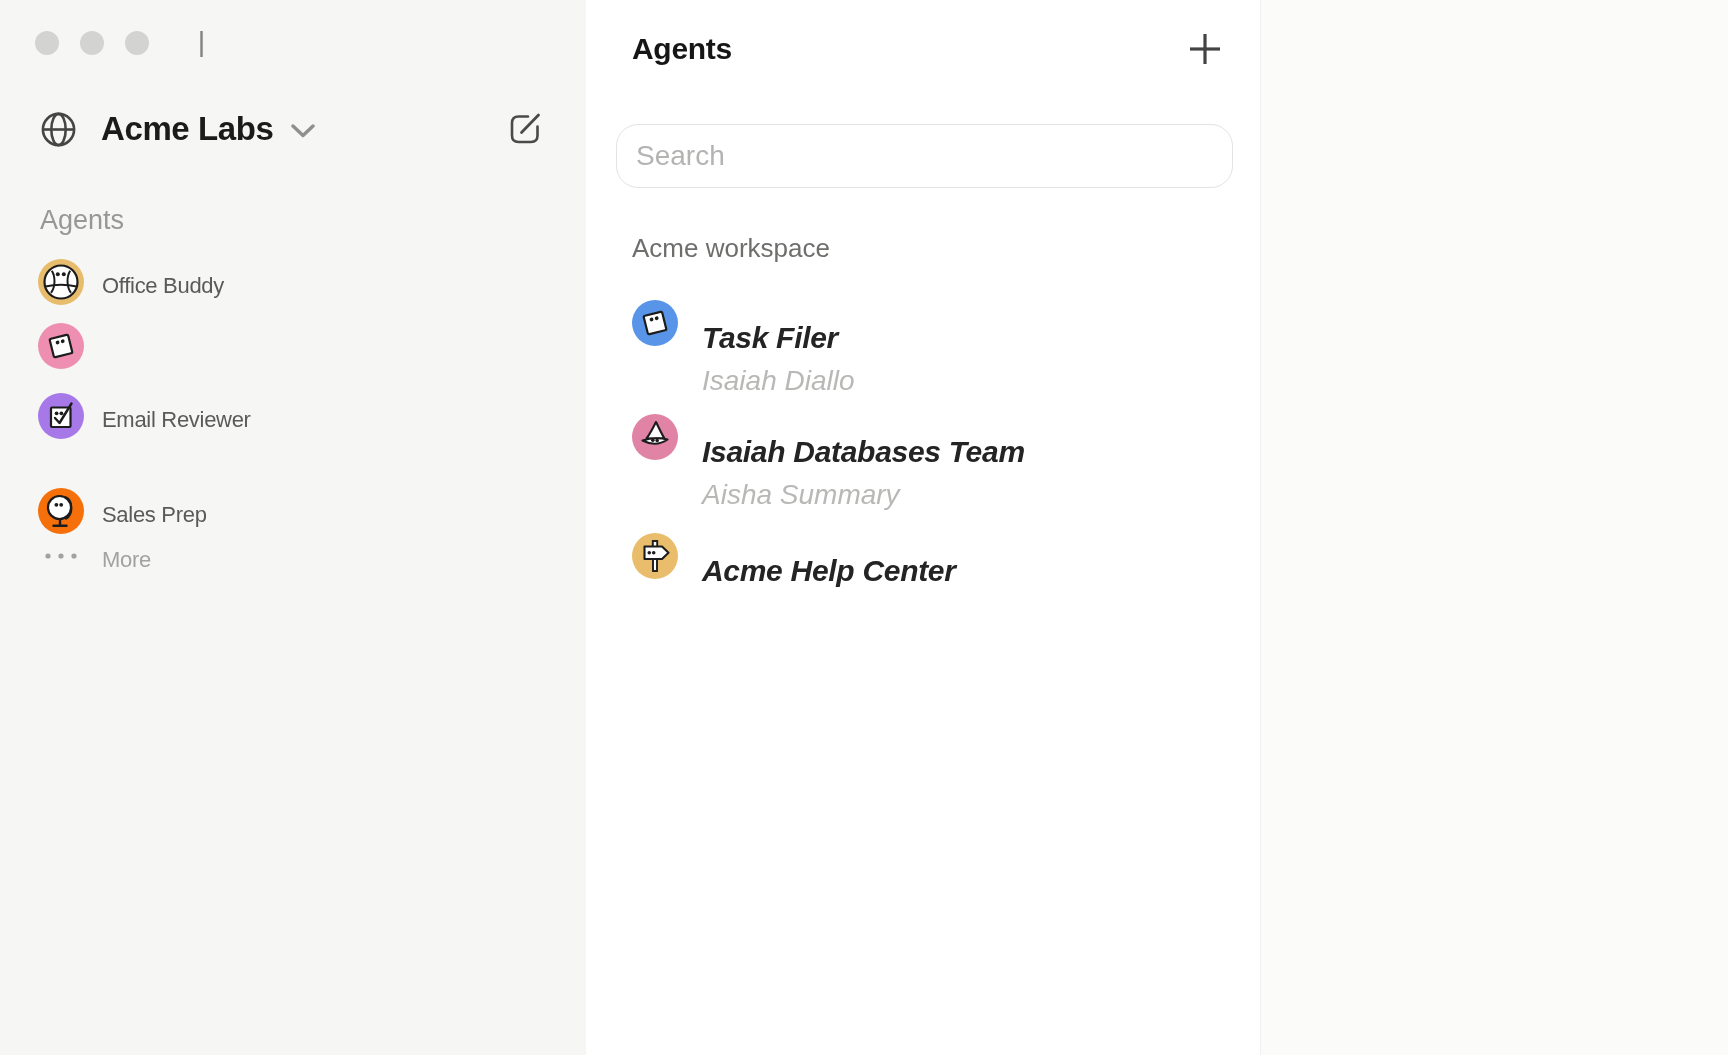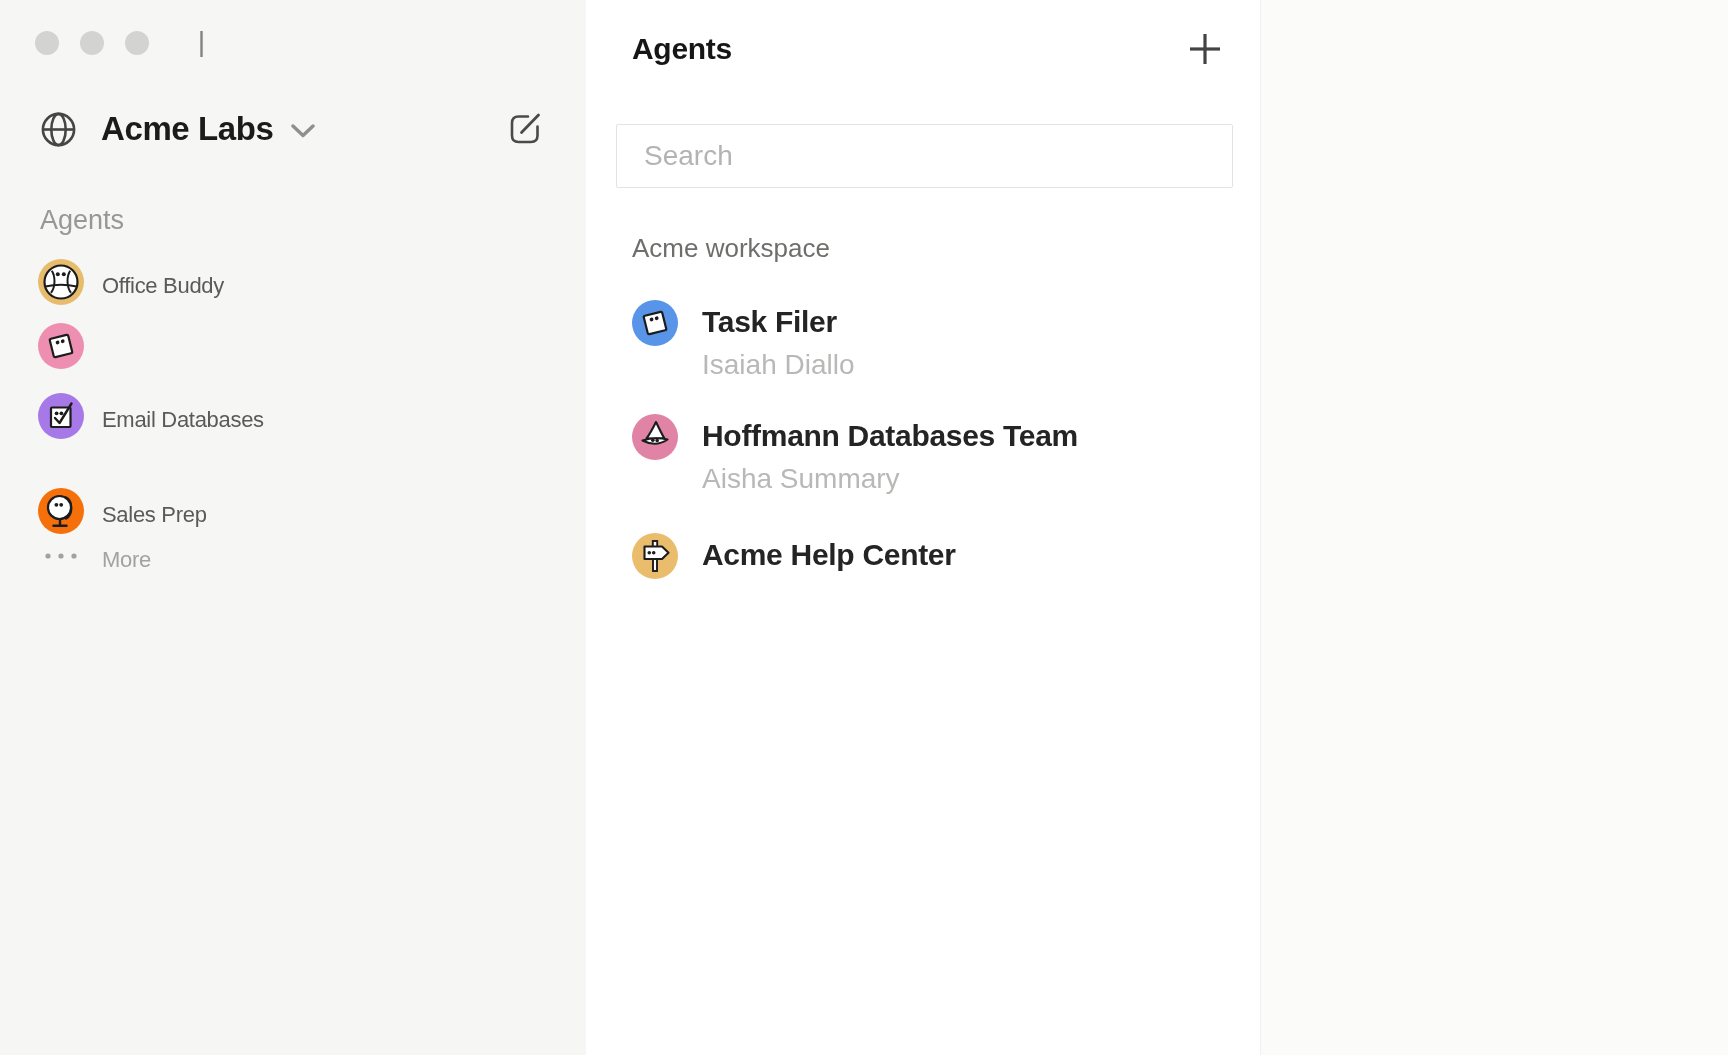--- a/index.html
+++ b/index.html
@@ -39,28 +39,28 @@
   .side-row.more .label { color:#a2a2a0; }
   .more-icon { width:46px; height:46px; display:flex; align-items:center;
     justify-content:center; }
 
   
   .panel-title { position:absolute; left:46px; top:32px; font-size:30px;
     font-weight:700; color:#161616; letter-spacing:-0.3px; }
   .add-btn { position:absolute; left:600px; top:30px; width:38px; height:38px;
     display:flex; align-items:center; justify-content:center; }
   .search-box { position:absolute; left:30px; top:124px; width:617px; height:64px;
-    border:1.5px solid #e3e3e1; border-radius:2px; background:#fff;
-    font-size:28px; color:#0369a1; padding:0 27px;
+    border:1.5px solid #e3e3e1; border-radius:22px; background:#fff;
+    font-size:28px; color:#0369a1; padding:0 19px;
     font-family:"Liberation Sans", sans-serif; outline:none; }
   .search-box::placeholder { color:#b3b3b1; }
   .panel-section-label { position:absolute; left:46px; top:233px;
     font-size:26px; font-weight:500; color:#6e6e6c; }
   .agent-row { position:absolute; left:46px; display:flex; cursor:default; }
-  .agent-text { margin-left:24px; margin-top:4px; }
+  .agent-text { margin-left:24px; margin-top:20px;font-style:italic; }
   .agent-name { font-size:30px; font-weight:600; color:#242424;
     line-height:36px; letter-spacing:-0.3px; }
   .agent-owner { font-size:28px; color:#b8b8b6; line-height:34px;
     margin-top:8px; }
 
   .avatar { width:46px; height:46px; flex:0 0 46px; }
 </style>
 </head>
 <body>
 
@@ -125,21 +125,21 @@
   </div>
 
   <div class="side-row" style="top:393px">
     <svg class="avatar" viewBox="0 0 46 46">
       <circle cx="23" cy="23" r="23" fill="#a678e8"></circle>
       <rect x="13" y="14.5" width="19.5" height="19.5" rx="1" fill="#ffffff" stroke="#1c1c1c" stroke-width="2.2"></rect>
       <circle cx="18.6" cy="20.3" r="1.9" fill="#1c1c1c"></circle>
       <circle cx="23.4" cy="20.3" r="1.9" fill="#1c1c1c"></circle>
       <path d="M17,25 L21.5,30 L33.5,10.5" fill="none" stroke="#1c1c1c" stroke-width="2.4" stroke-linecap="round" stroke-linejoin="round"></path>
     </svg>
-    <span class="label">Email Databases</span>
+    <span class="label">Email Reviewer</span>
   </div>
 
   <div class="side-row" style="top:488px">
     <svg class="avatar" viewBox="0 0 46 46">
       <circle cx="23" cy="23" r="23" fill="#f56f0a"></circle>
       <path d="M27.5,9.5 C34.5,12 35.5,26 28,30.5" fill="none" stroke="#1c1c1c" stroke-width="2.4" stroke-linecap="round"></path>
       <circle cx="21.5" cy="19.5" r="11.5" fill="#ffffff" stroke="#1c1c1c" stroke-width="2.2"></circle>
       <circle cx="18.4" cy="16.8" r="1.9" fill="#1c1c1c"></circle>
       <circle cx="23.2" cy="16.8" r="1.9" fill="#1c1c1c"></circle>
       <line x1="22" y1="31.5" x2="22" y2="37" stroke="#1c1c1c" stroke-width="2.4"></line>
@@ -192,21 +192,21 @@
 
   <div class="agent-row" style="top:414px">
     <svg class="avatar" viewBox="0 0 46 46">
       <circle cx="23" cy="23" r="23" fill="#e083a5"></circle>
       <path d="M24,8 C21.5,13 17.5,20.5 14.5,24.5 L32.5,24.5 C30,20.5 26.5,13 24,8 Z" fill="#ffffff" stroke="#1c1c1c" stroke-width="2.1" stroke-linejoin="round"></path>
       <path d="M10.5,26.5 Q23,22.5 35.5,25.5 Q24,33.5 10.5,26.5 Z" fill="#ffffff" stroke="#1c1c1c" stroke-width="2.1" stroke-linejoin="round"></path>
       <circle cx="20.8" cy="26.2" r="1.8" fill="#1c1c1c"></circle>
       <circle cx="25.2" cy="26.5" r="1.8" fill="#1c1c1c"></circle>
     </svg>
     <div class="agent-text">
-      <div class="agent-name">Hoffmann Databases Team</div>
+      <div class="agent-name">Isaiah Databases Team</div>
       <div class="agent-owner">Aisha Summary</div>
     </div>
   </div>
 
   <div class="agent-row" style="top:533px">
     <svg class="avatar" viewBox="0 0 46 46">
       <circle cx="23" cy="23" r="23" fill="#e9bd6b"></circle>
       <rect x="20.8" y="8" width="4.4" height="7" fill="#ffffff" stroke="#1c1c1c" stroke-width="1.9"></rect>
       <rect x="21" y="26" width="4" height="12" fill="#ffffff" stroke="#1c1c1c" stroke-width="1.9"></rect>
       <path d="M12.5,13.5 H30 L36.5,19.8 L30,26 H12.5 Z" fill="#ffffff" stroke="#1c1c1c" stroke-width="2.1" stroke-linejoin="round"></path>

